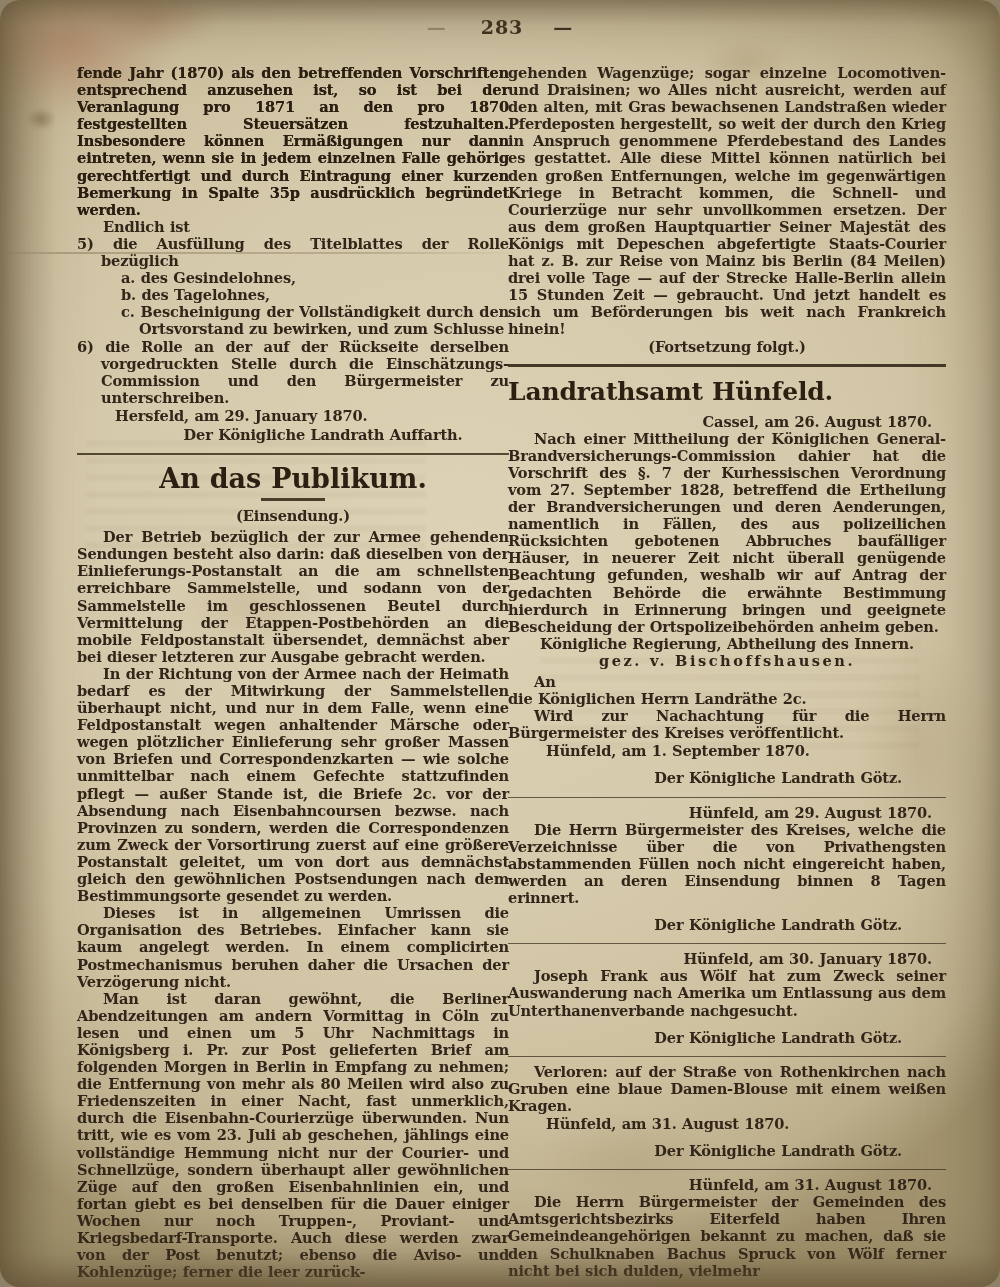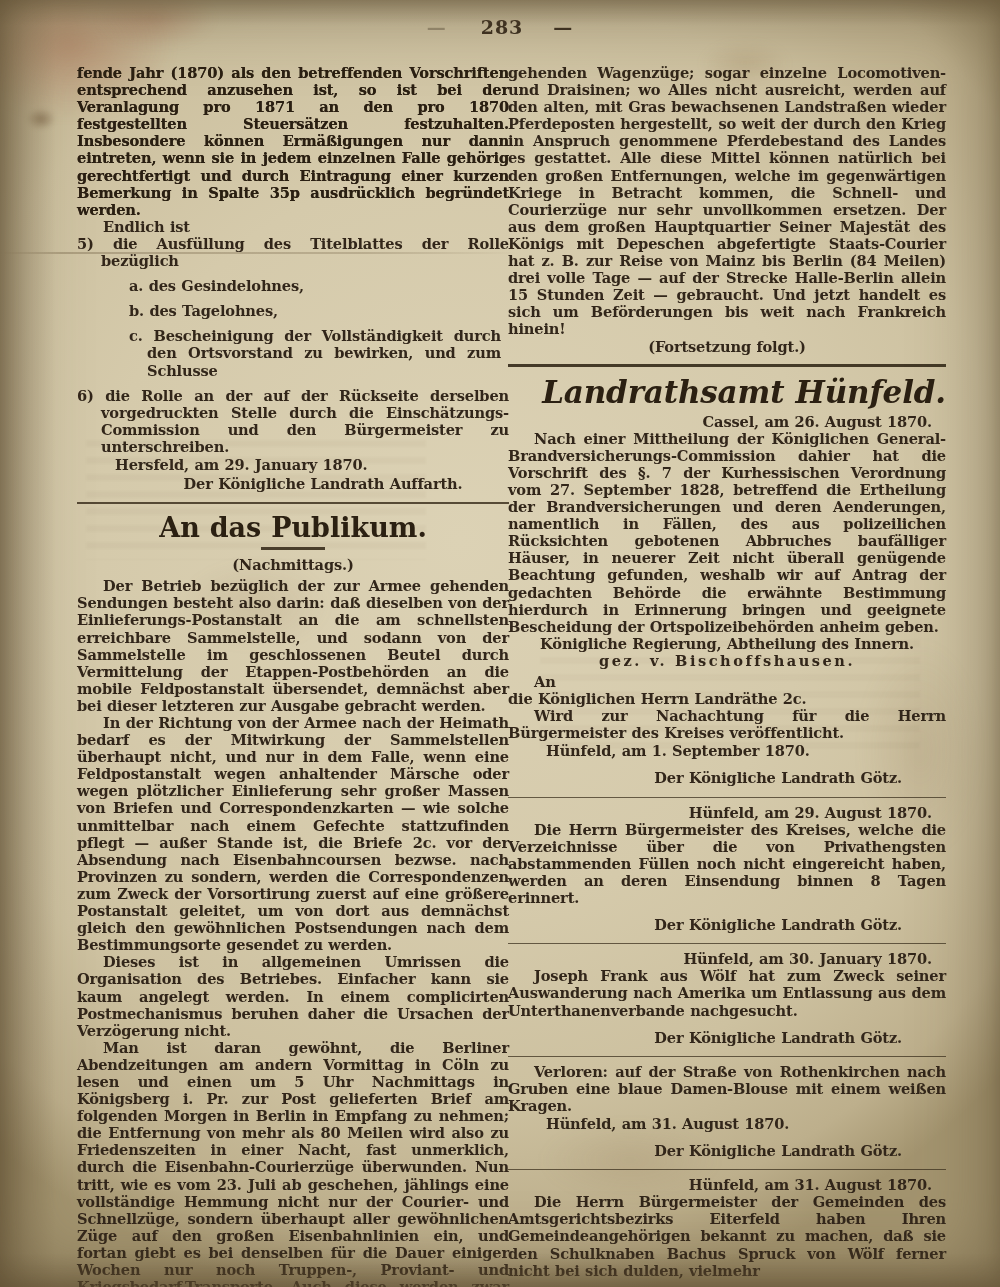--- a/index.html
+++ b/index.html
@@ -5,20 +5,21 @@
   html,body{margin:0;padding:0;background:#8d8168;}
   .page{
     position:relative;
     width:1000px;height:1287px;
     margin:0 auto;
     overflow:hidden;
     background:
       radial-gradient(75% 60% at 46% 42%, #dcd2b5 0%, #d5caab 48%, #cdc1a0 72%, #bdaf8c 90%, #a3946f 100%);
     font-family:"DejaVu Serif","Liberation Serif",serif;
     color:#32271a;
+    border-radius:20px;
   }
   
   .vignette{position:absolute;inset:0;pointer-events:none;
     box-shadow:inset 0 0 70px 12px rgba(92,76,48,.5), inset 0 0 18px 2px rgba(92,76,48,.35);}
   .edge-left{position:absolute;left:0;top:0;width:56px;height:100%;pointer-events:none;
     background:linear-gradient(to right, rgba(96,78,50,.42), rgba(96,78,50,.14) 55%, rgba(96,78,50,0));}
   .edge-top{position:absolute;left:0;top:0;width:100%;height:26px;pointer-events:none;
     background:linear-gradient(to bottom, rgba(96,78,50,.30), rgba(96,78,50,0));}
   .edge-bottom{position:absolute;left:0;bottom:0;width:100%;height:34px;pointer-events:none;
     background:linear-gradient(to top, rgba(96,78,50,.38), rgba(96,78,50,0));}
@@ -48,33 +49,33 @@
     text-align:justify;letter-spacing:-0.15px;word-spacing:0.5px;color:#32261a;}
   .col-left{left:77px;width:432px;}
   .col-right{left:508px;width:438px;}
 
   .p{margin:0;text-indent:26px;}
   .p.nofirst{text-indent:0;}
   .heavy{color:#2a1f12;text-shadow:0 0 .6px rgba(42,31,18,.85);}
   .line{margin:0;}
   .indent1{padding-left:26px;}
   .hang{margin:0;padding-left:24px;text-indent:-24px;}
-  .hang-sub{margin:8px;padding-left:62px;text-indent:-18px;text-align:left;}
+  .hang-sub{margin:0;padding-left:62px;text-indent:-18px;text-align:left;}
   .hang-sub.wrap{text-align:justify;}
   .dateline-l{margin:1px 0 0 0;padding-left:38px;text-align:left;}
   .sig-l{margin:2px;text-align:center;padding-left:60px;}
   .sig-r{margin:10px;text-align:right;padding-right:34px;}
   .date-r{margin:0;text-align:right;padding-right:14px;text-align:right;}
   .center{text-align:center;text-indent:0;}
   .spaced{letter-spacing:2.5px;}
 
   h2.pub{margin:9px 0 2px 0;text-align:center;font-size:27px;line-height:30px;
     font-weight:bold;letter-spacing:0;color:#2b2012;text-indent:0;}
-  h2.land{margin:8px 0 4px 0;text-align:right;font-size:31px;line-height:34px;
-    font-weight:bold;color:#2b2012;text-indent:0;font-style:italic;}
+  h2.land{margin:8px 0 4px 0;text-align:left;font-size:25px;line-height:34px;
+    font-weight:bold;color:#2b2012;text-indent:0;}
   .rule-full{border:none;border-top:2px solid rgba(56,44,26,.82);margin:10px 0 0 0;}
   .rule-thin{border:none;border-top:1.6px solid rgba(56,44,26,.72);margin:7px 0 6px 0;}
   .rule-thick{border:none;border-top:3px solid rgba(48,37,20,.88);margin:9px 0 2px 0;}
   .rule-short{border:none;border-top:3.5px solid rgba(48,37,20,.85);width:64px;margin:4px auto 6px auto;}
   .gap-s{height:4px;}
 </style>
 </head>
 <body>
 
 <div class="page">
@@ -101,21 +102,21 @@
     <p class="hang-sub">a. des Gesindelohnes,</p>
     <p class="hang-sub">b. des Tagelohnes,</p>
     <p class="hang-sub wrap">c. Bescheinigung der Vollständigkeit durch den Ortsvorstand zu bewirken, und zum Schlusse</p>
     <p class="hang">6) die Rolle an der auf der Rückseite derselben vorgedruckten Stelle durch die Einschätzungs-Commission und den Bürgermeister zu unterschreiben.</p>
     <p class="dateline-l">Hersfeld, am 29. January 1870.</p>
     <p class="sig-l">Der Königliche Landrath Auffarth.</p>
 
     <hr class="rule-full">
     <h2 class="pub">An das Publikum.</h2>
     <hr class="rule-short">
-    <p class="line center">(Nachmittags.)</p>
+    <p class="line center">(Einsendung.)</p>
     <div class="gap-s"></div>
     <p class="p">Der Betrieb bezüglich der zur Armee gehenden Sendungen besteht also darin: daß dieselben von der Einlieferungs-Postanstalt an die am schnellsten erreichbare Sammelstelle, und sodann von der Sammelstelle im geschlossenen Beutel durch Vermittelung der Etappen-Postbehörden an die mobile Feldpostanstalt übersendet, demnächst aber bei dieser letzteren zur Ausgabe gebracht werden.</p>
     <p class="p">In der Richtung von der Armee nach der Heimath bedarf es der Mitwirkung der Sammelstellen überhaupt nicht, und nur in dem Falle, wenn eine Feldpostanstalt wegen anhaltender Märsche oder wegen plötzlicher Einlieferung sehr großer Massen von Briefen und Correspondenzkarten — wie solche unmittelbar nach einem Gefechte stattzufinden pflegt — außer Stande ist, die Briefe 2c. vor der Absendung nach Eisenbahncoursen bezwse. nach Provinzen zu sondern, werden die Correspondenzen zum Zweck der Vorsortirung zuerst auf eine größere Postanstalt geleitet, um von dort aus demnächst gleich den gewöhnlichen Postsendungen nach dem Bestimmungsorte gesendet zu werden.</p>
     <p class="p">Dieses ist in allgemeinen Umrissen die Organisation des Betriebes. Einfacher kann sie kaum angelegt werden. In einem complicirten Postmechanismus beruhen daher die Ursachen der Verzögerung nicht.</p>
     <p class="p">Man ist daran gewöhnt, die Berliner Abendzeitungen am andern Vormittag in Cöln zu lesen und einen um 5 Uhr Nachmittags in Königsberg i. Pr. zur Post gelieferten Brief am folgenden Morgen in Berlin in Empfang zu nehmen; die Entfernung von mehr als 80 Meilen wird also zu Friedenszeiten in einer Nacht, fast unmerklich, durch die Eisenbahn-Courierzüge überwunden. Nun tritt, wie es vom 23. Juli ab geschehen, jählings eine vollständige Hemmung nicht nur der Courier- und Schnellzüge, sondern überhaupt aller gewöhnlichen Züge auf den großen Eisenbahnlinien ein, und fortan giebt es bei denselben für die Dauer einiger Wochen nur noch Truppen-, Proviant- und Kriegsbedarf-Transporte. Auch diese werden zwar von der Post benutzt; ebenso die Aviso- und Kohlenzüge; ferner die leer zurück-</p>
   </div>
 
   <div class="col col-right">
     <p class="p nofirst">gehenden Wagenzüge; sogar einzelne Locomotiven- und Draisinen; wo Alles nicht ausreicht, werden auf den alten, mit Gras bewachsenen Landstraßen wieder Pferdeposten hergestellt, so weit der durch den Krieg in Anspruch genommene Pferdebestand des Landes es gestattet. Alle diese Mittel können natürlich bei den großen Entfernungen, welche im gegenwärtigen Kriege in Betracht kommen, die Schnell- und Courierzüge nur sehr unvollkommen ersetzen. Der aus dem großen Hauptquartier Seiner Majestät des Königs mit Depeschen abgefertigte Staats-Courier hat z. B. zur Reise von Mainz bis Berlin (84 Meilen) drei volle Tage — auf der Strecke Halle-Berlin allein 15 Stunden Zeit — gebraucht. Und jetzt handelt es sich um Beförderungen bis weit nach Frankreich hinein!</p>
     <p class="line center">(Fortsetzung folgt.)</p>

